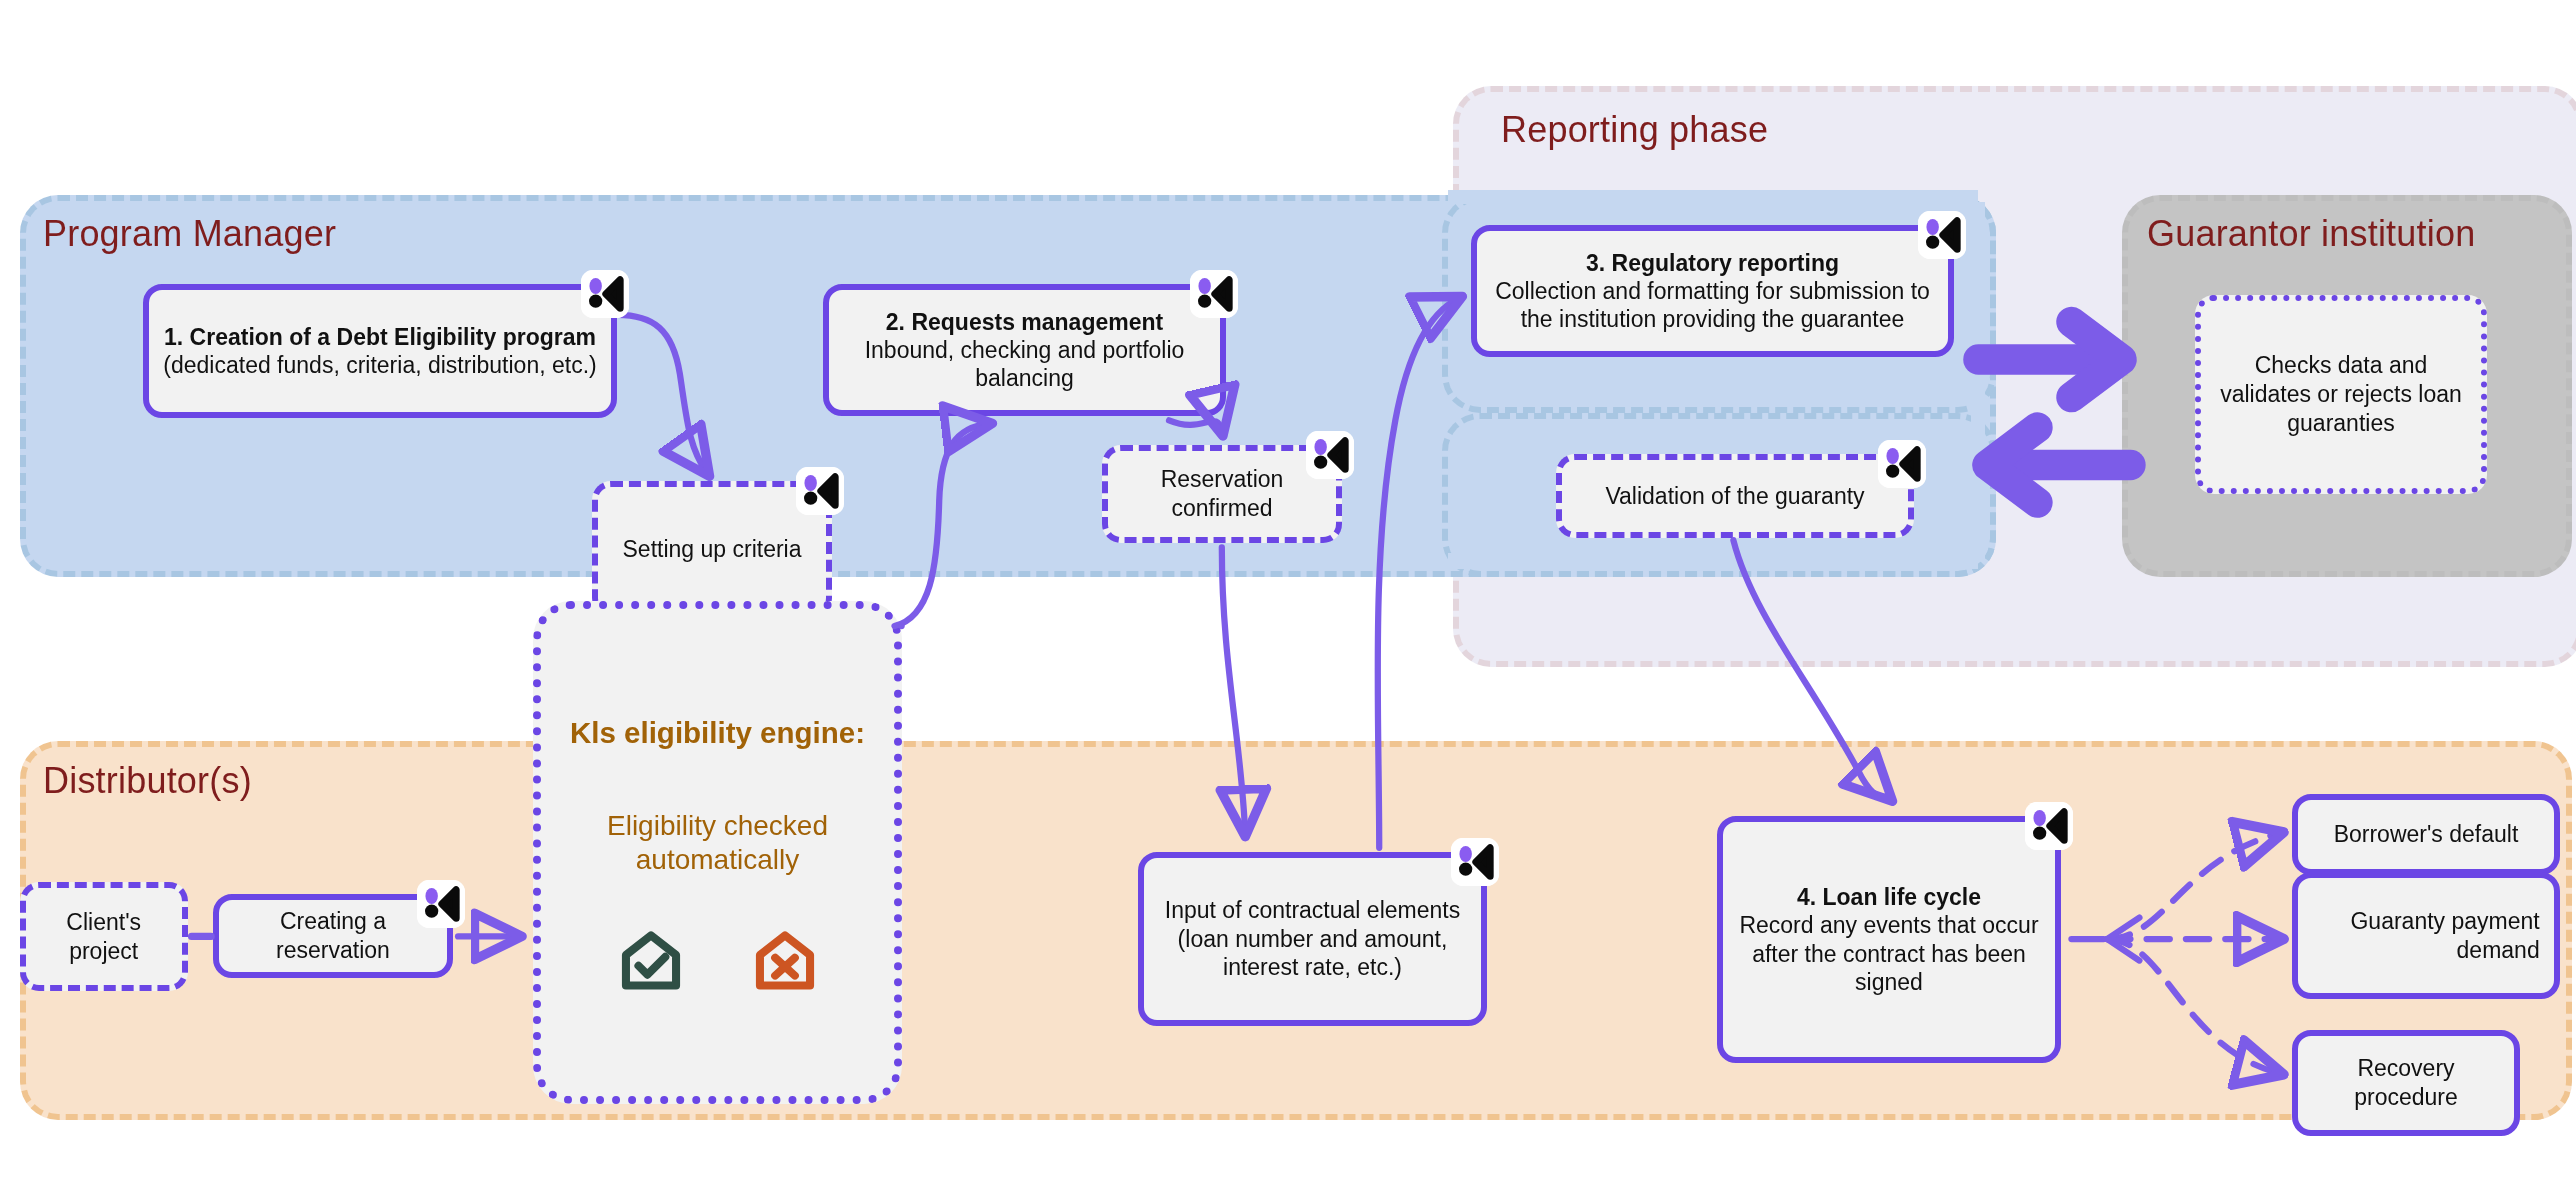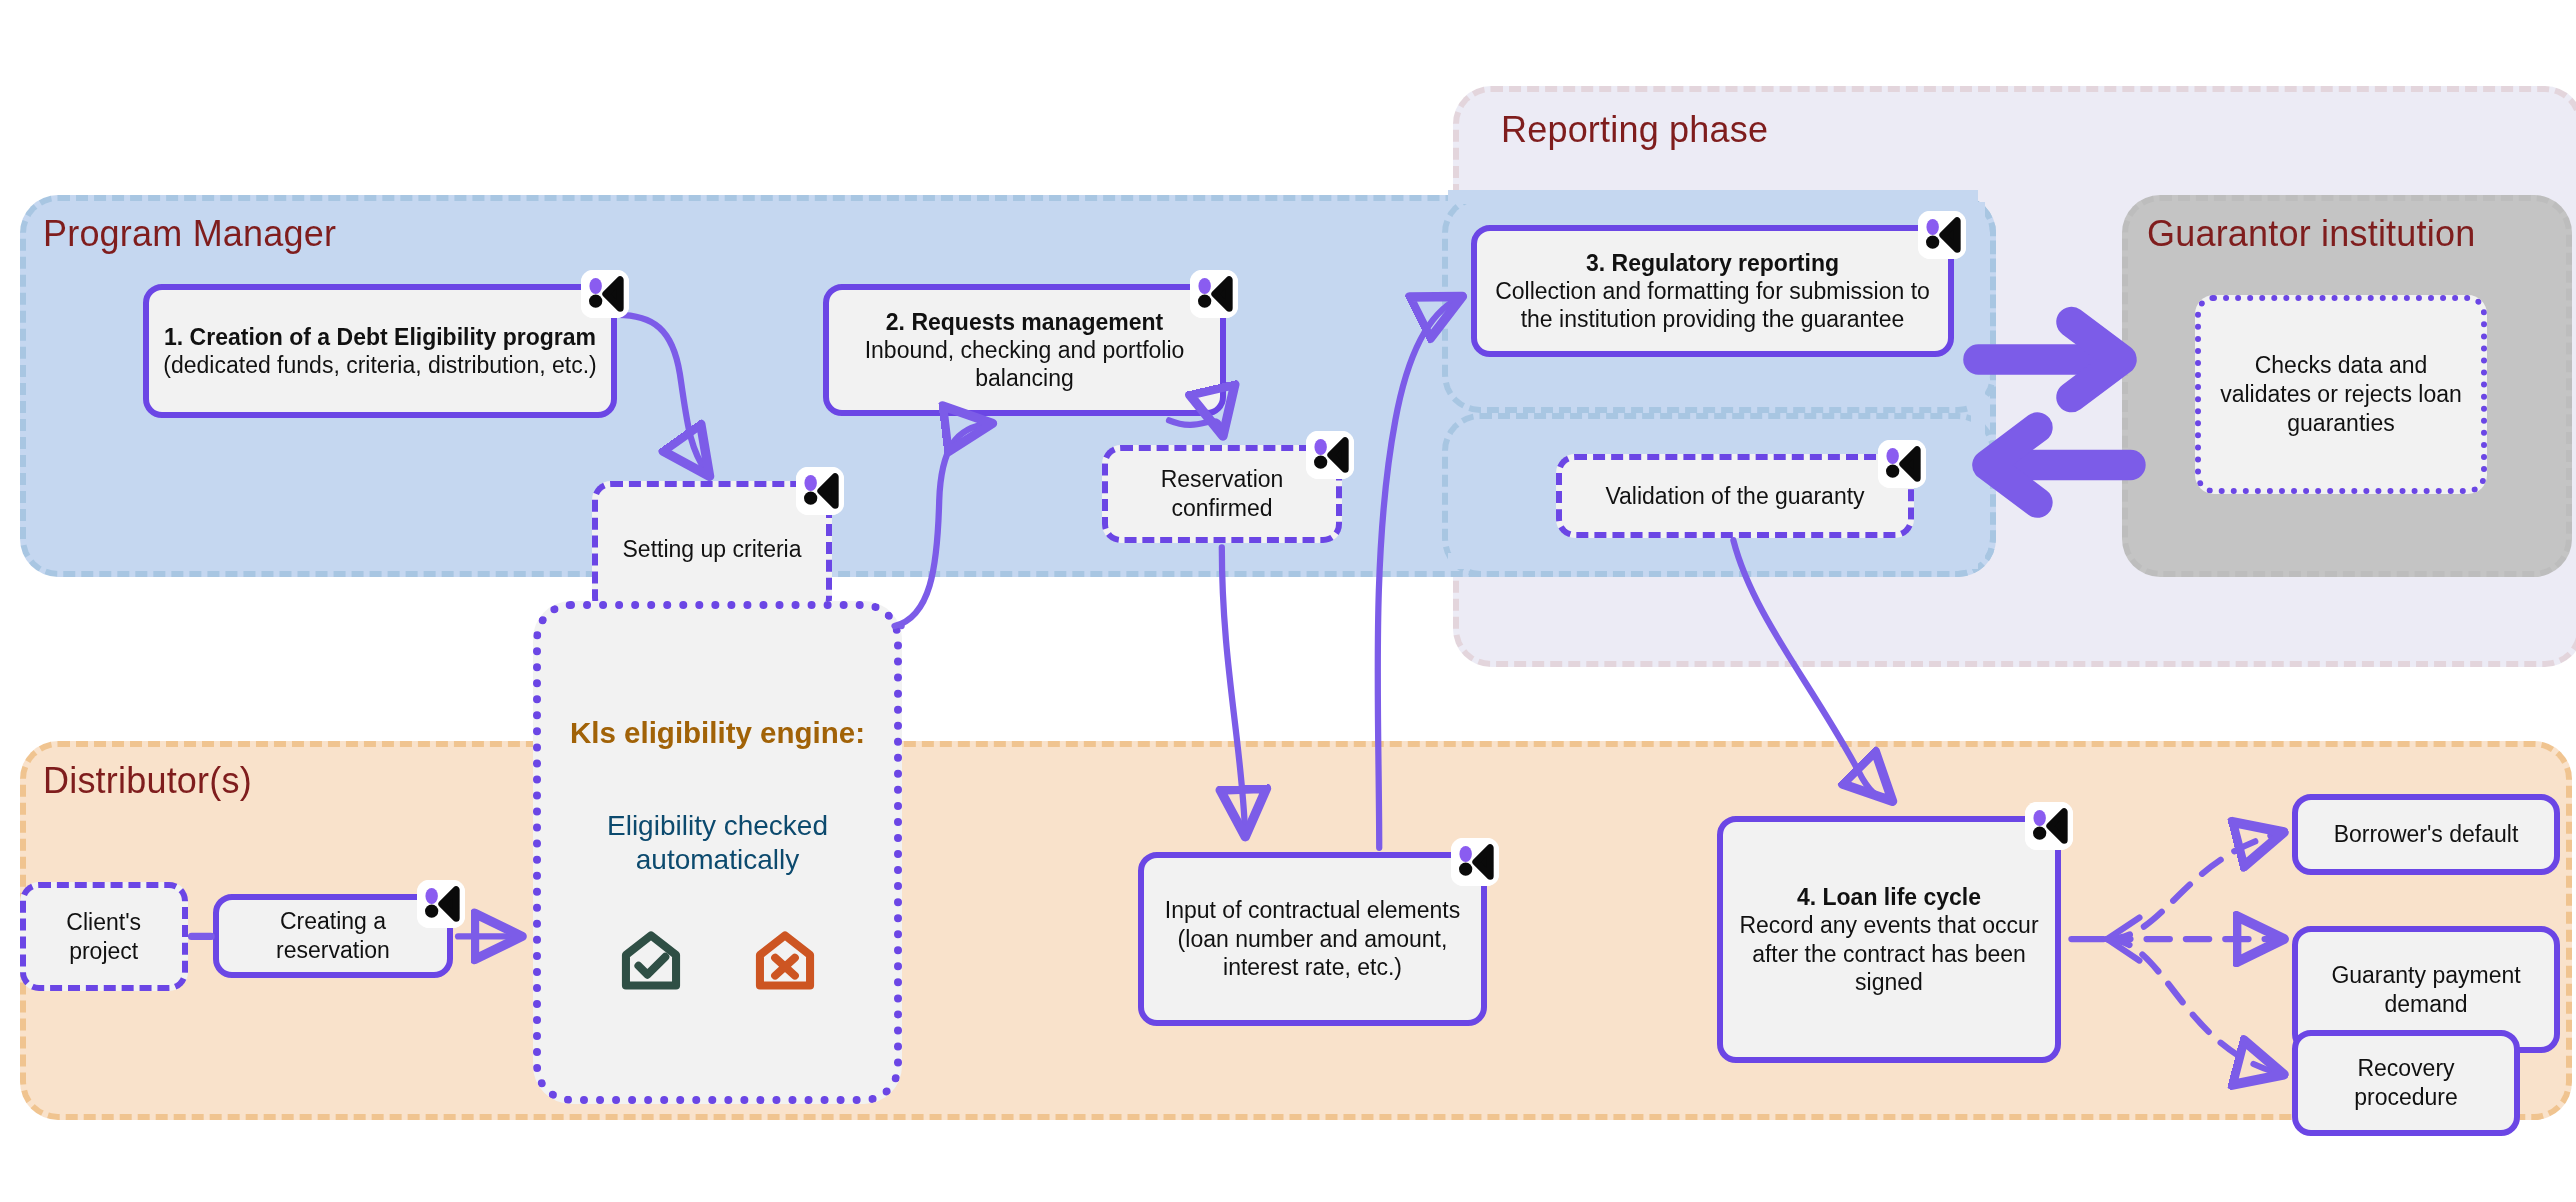--- a/index.html
+++ b/index.html
@@ -52,26 +52,26 @@
   #n-reserv{left:1102px;top:445px;width:240px;height:98px;}
   #n-valid{left:1556px;top:454px;width:358px;height:84px;}
   #n-guar-check{left:2195px;top:295px;width:292px;height:199px;border:6.3px dotted #6b46e5;}
   #n-engine{left:533px;top:601px;width:369px;height:503px;border:8px dotted #6b46e5;
             border-radius:38px;justify-content:flex-start;padding-top:107px;}
   #n-client{left:19.7px;top:882px;width:168px;height:109px;}
   #n-createres{left:213px;top:894px;width:240px;height:84px;}
   #n-input{left:1138px;top:852px;width:349px;height:174px;}
   #n-loan{left:1717px;top:816px;width:344px;height:247px;}
   #n-default{left:2292px;top:794px;width:268px;height:81px;}
-  #n-demand{left:2292px;top:926px;width:268px;height:127px;}
+  #n-demand{left:2292px;top:872px;width:268px;height:127px;text-align:right;}
   #n-recovery{left:2292px;top:1030px;width:228px;height:106px;}
 
   
   .engine-title{font-weight:bold;font-size:29.5px;color:#a16207;margin-bottom:59px;}
-  .engine-sub{font-size:28px;line-height:1.2;color:#0c4a6e;margin-bottom:52px;}
+  .engine-sub{font-size:28px;line-height:1.2;color:#a16207;margin-bottom:52px;}
   .engine-icons{display:flex;gap:66px;align-items:center;justify-content:center;}
 
   
   #wires{position:absolute;left:0;top:0;width:2576px;height:1202px;
          pointer-events:none;z-index:20;}
   #wires-under{position:absolute;left:0;top:0;width:2576px;height:1202px;
          pointer-events:none;z-index:5;}
 </style>
 </head>
 <body>

